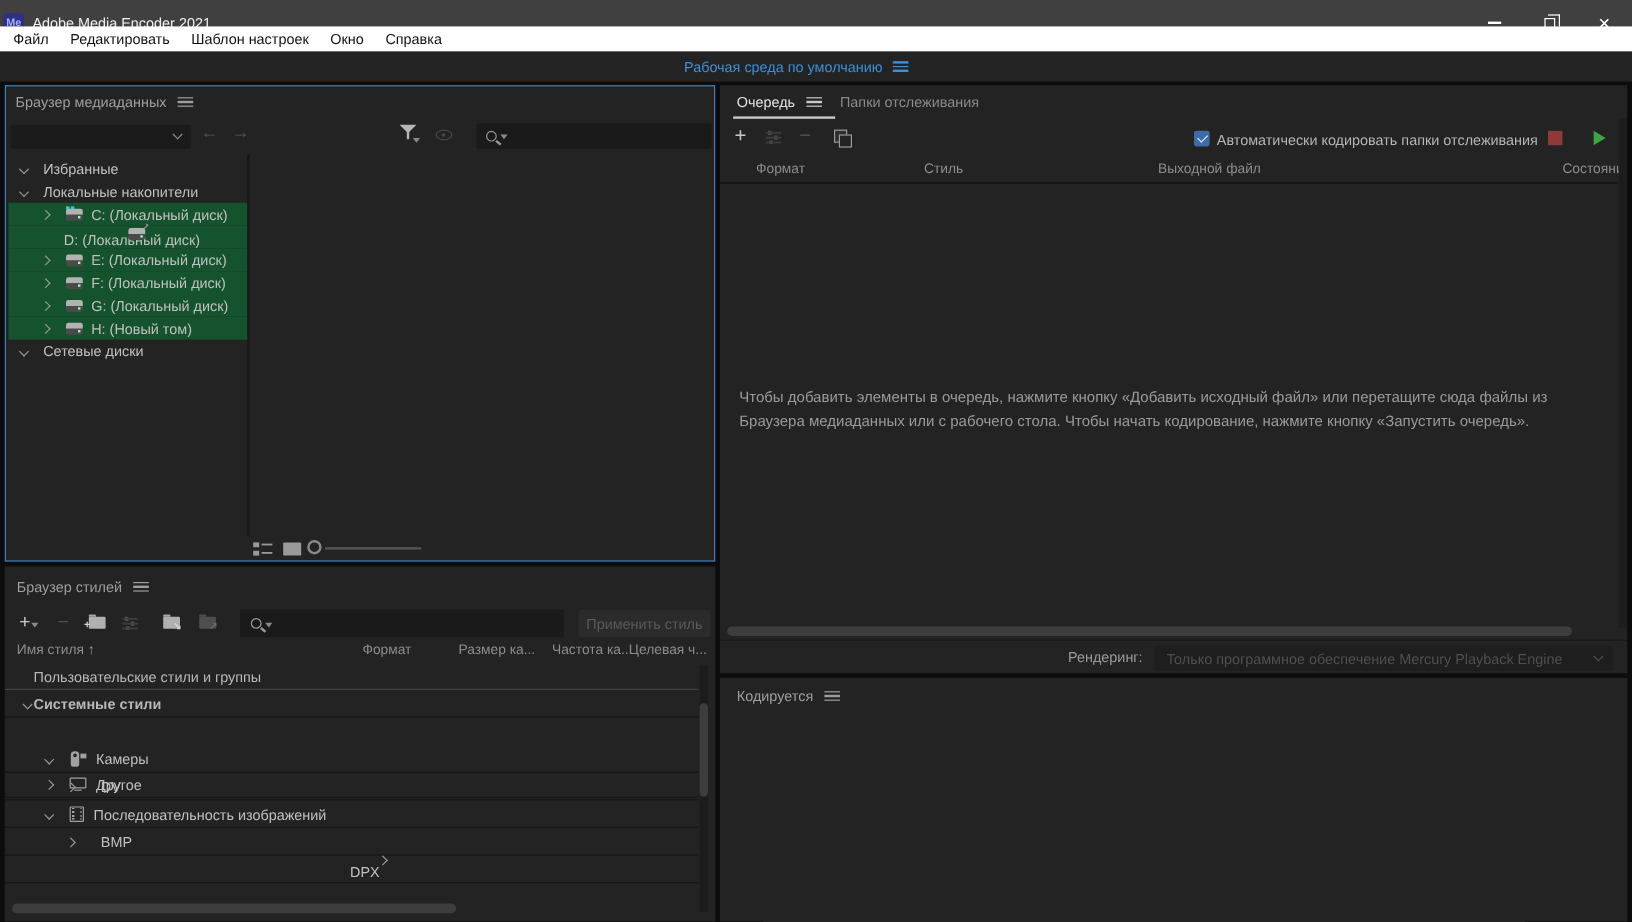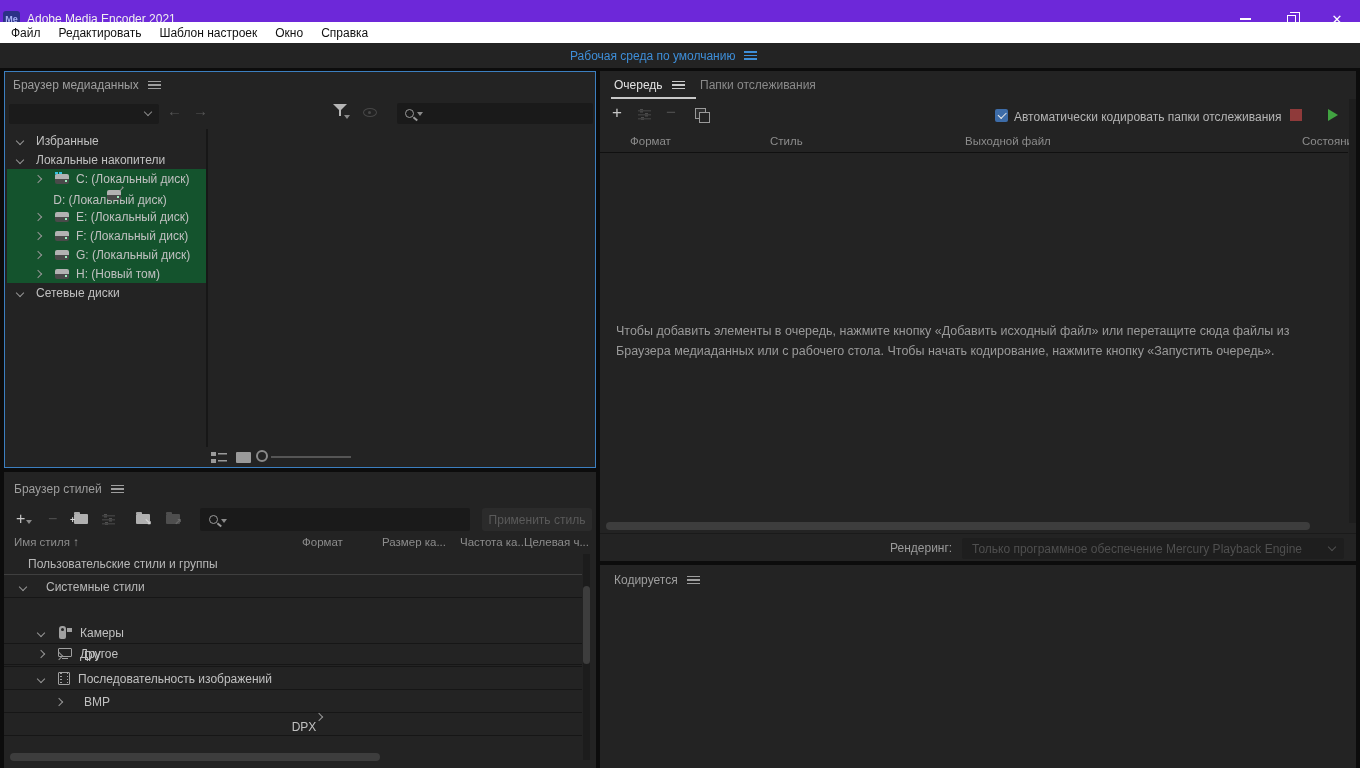--- a/index.html
+++ b/index.html
@@ -8,21 +8,21 @@
     background:#0c0c0c;
     font-family:"Liberation Sans","DejaVu Sans",sans-serif;
     font-size:12px;
     color:#bfbfbf;
     position:relative;
     -webkit-font-smoothing:antialiased;
   }
   .abs { position:absolute; }
 
   
-  .titlebar { left:0; top:0; width:1360px; height:38px; background:#6d28d9; display:flex; align-items:center; }
+  .titlebar { left:0; top:0; width:1360px; height:38px; background:#404040; display:flex; align-items:center; }
   .melogo { width:17px; height:17px; margin-left:3px; background:#2c3187; border-radius:3px;
             color:#a9b1f5; font-size:9px; font-weight:bold; display:flex; align-items:center; justify-content:center; }
   .wintitle { margin-left:7px; color:#f0f0f0; font-size:12px; }
   .wincontrols { margin-left:auto; display:flex; height:100%; }
   .winbtn { width:46px; height:100%; display:flex; align-items:center; justify-content:center; color:#fff; }
   .minbar { width:11px; height:1.5px; background:#fff; }
   .restore { width:9px; height:9px; border:1.2px solid #fff; position:relative; background:transparent; }
   .restore::before { content:""; position:absolute; left:2px; top:-4px; width:9px; height:9px; border:1.2px solid #fff; border-bottom:none; border-left:none; }
   .closex { font-size:13px; line-height:1; }
 
@@ -307,21 +307,21 @@
   <div class="abs colhdr" style="left:298px; top:64px;">Формат</div>
   <div class="abs colhdr" style="left:378px; top:64px;">Размер ка...</div>
   <div class="abs colhdr" style="left:456px; top:64px;">Частота ка...</div>
   <div class="abs colhdr" style="left:520px; top:64px;">Целевая ч...</div>
 
   <div class="treerow" style="left:0; top:81px; width:578px; height:22px; border-bottom:1px solid #3f3f3f;">
     <span style="margin-left:24px; color:#b8b8b8;">Пользовательские стили и группы</span>
   </div>
   <div class="treerow" style="left:0; top:104px; width:578px; height:22px; border-bottom:1px solid #161616;">
     <span class="chev down" style="margin-left:16px;"></span>
-    <span style="margin-left:20px; color:#b8b8b8;">Системные стили</span>
+    <span style="margin-left:2px; color:#b8b8b8;font-weight:bold;">Системные стили</span>
   </div>
   <div class="treerow" style="left:0; top:127px; width:578px; height:22px; border-bottom:1px solid #161616;margin-top:44px;">
     <span class="chev right" style="margin-left:34px;"></span>
     <span class="icon-monitor" style="margin-left:14px;">
         <span class="scr"></span>
         <span class="leg"></span>
       </span>
     <span style="margin-left:8px;">Другое</span>
   </div>
   <div class="treerow" style="left:0; top:150px; width:578px; height:22px; border-bottom:1px solid #161616;">

